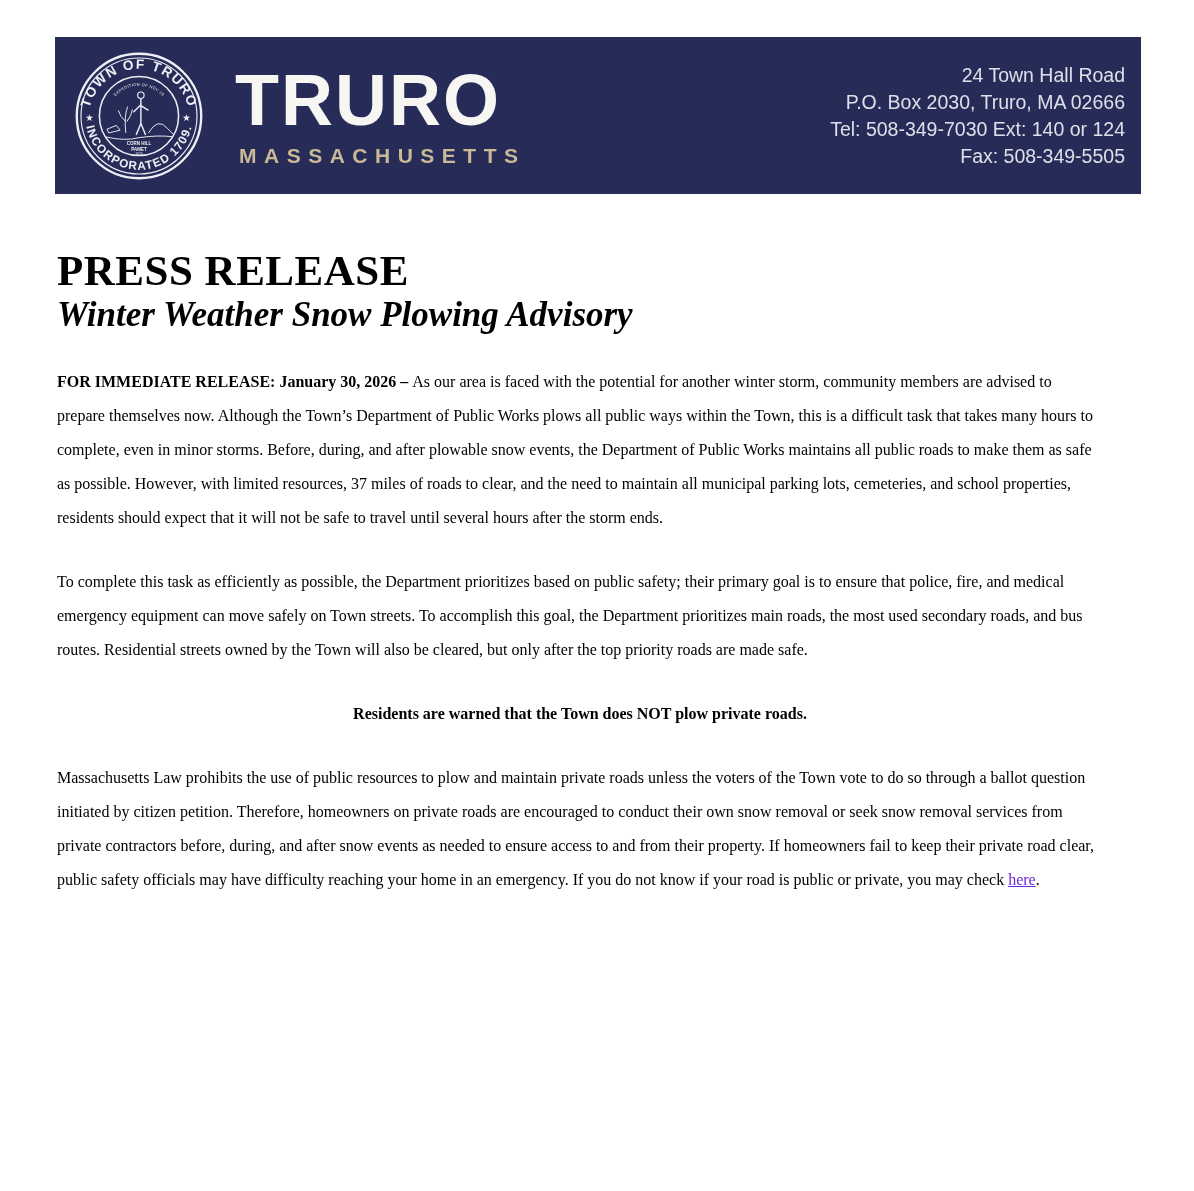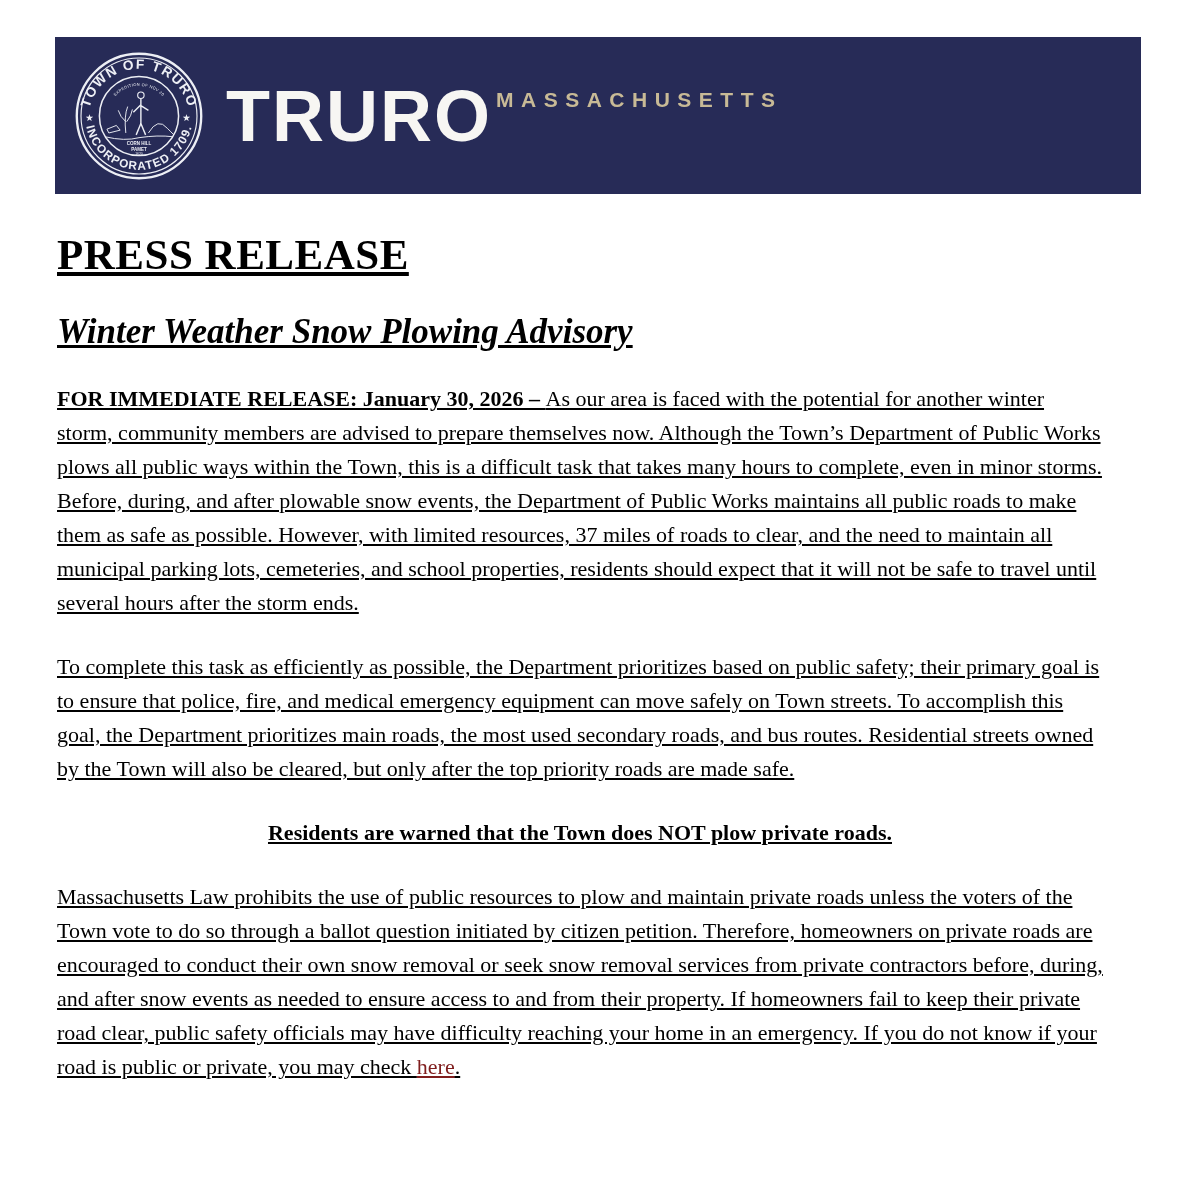--- a/index.html
+++ b/index.html
@@ -24,23 +24,23 @@
     align-items: center;
     font-family: "Liberation Sans", sans-serif;
   }
   .seal-wrap {
     width: 132px;
     height: 132px;
     margin-left: 18px;
     flex: 0 0 auto;
   }
   .logotype {
-    margin-left: 21px;
+    margin-left: 30px;
     display: flex;
-    flex-direction: row;
+    flex-direction: column;
   }
   .town-name {
     color: #f7f6f3;
     font-size: 72px;
     font-weight: bold;
     letter-spacing: 2px;
     line-height: 1;
   }
   .state-name {
     color: #c8ba96;
@@ -56,46 +56,44 @@
     text-align: right;
     color: #dde0e8;
     font-size: 19.5px;
     line-height: 27px;
     font-weight: 400;
   }
   
   .doc {
     position: absolute;
     left: 57px;
-    top: 178px;
+    top: 194px;
     width: 1046px;
     color: #000000;
-    text-decoration: underline;
   }
   .doc-title {
     margin-top: 52px;
     font-size: 43px;
     font-weight: bold;
     letter-spacing: 0.5px;
   }
   .doc-subtitle {
-    margin-top: 33px;
     font-size: 35px;
     font-weight: bold;
     font-style: italic;
   }
   .doc p {
     margin-top: 30px;
-    font-size: 22px;
+    font-size: 16px;
     line-height: 34px;
   }
   .doc p.bold-line { font-weight: bold; text-align: center; }
   .lead-bold { font-weight: bold; }
   a.doc-link {
-    color: #7f1d1d;
+    color: #6d28d9;
     text-decoration: underline;
     cursor: pointer;
   }
   .seal-text { fill: #edeff5; font-family: "Liberation Sans", sans-serif; }
   .seal-stroke { stroke: #edeff5; fill: none; }
 </style>
 </head>
 <body>
 
 <div class="page">
@@ -140,20 +138,26 @@
         <text class="seal-text" x="70" y="106.6" font-size="4.8" font-weight="bold" text-anchor="middle">PAMET</text>
         <text class="seal-text" x="70" y="111" font-size="3.6" text-anchor="middle">1620</text>
       </svg>
     </div>
 
     <div class="logotype">
       <div class="town-name">TRURO</div>
       <div class="state-name">MASSACHUSETTS</div>
     </div>
 
+    <div class="contact">
+      <div>24 Town Hall Road</div>
+      <div>P.O. Box 2030, Truro, MA 02666</div>
+      <div>Tel: 508-349-7030 Ext: 140 or 124</div>
+      <div>Fax: 508-349-5505</div>
+    </div>
   </header>
 
   <main class="doc">
 
     <h1 class="doc-title">PRESS RELEASE</h1>
 
     <h2 class="doc-subtitle">Winter Weather Snow Plowing Advisory</h2>
 
     <p>
       <span class="lead-bold">FOR IMMEDIATE RELEASE: January 30, 2026 – </span><span>As our area is faced with the potential for another winter storm, community members are advised to prepare themselves now. Although the Town’s Department of Public Works plows all public ways within the Town, this is a difficult task that takes many hours to complete, even in minor storms. Before, during, and after plowable snow events, the Department of Public Works maintains all public roads to make them as safe as possible. However, with limited resources, 37 miles of roads to clear, and the need to maintain all municipal parking lots, cemeteries, and school properties, residents should expect that it will not be safe to travel until several hours after the storm ends.</span>

